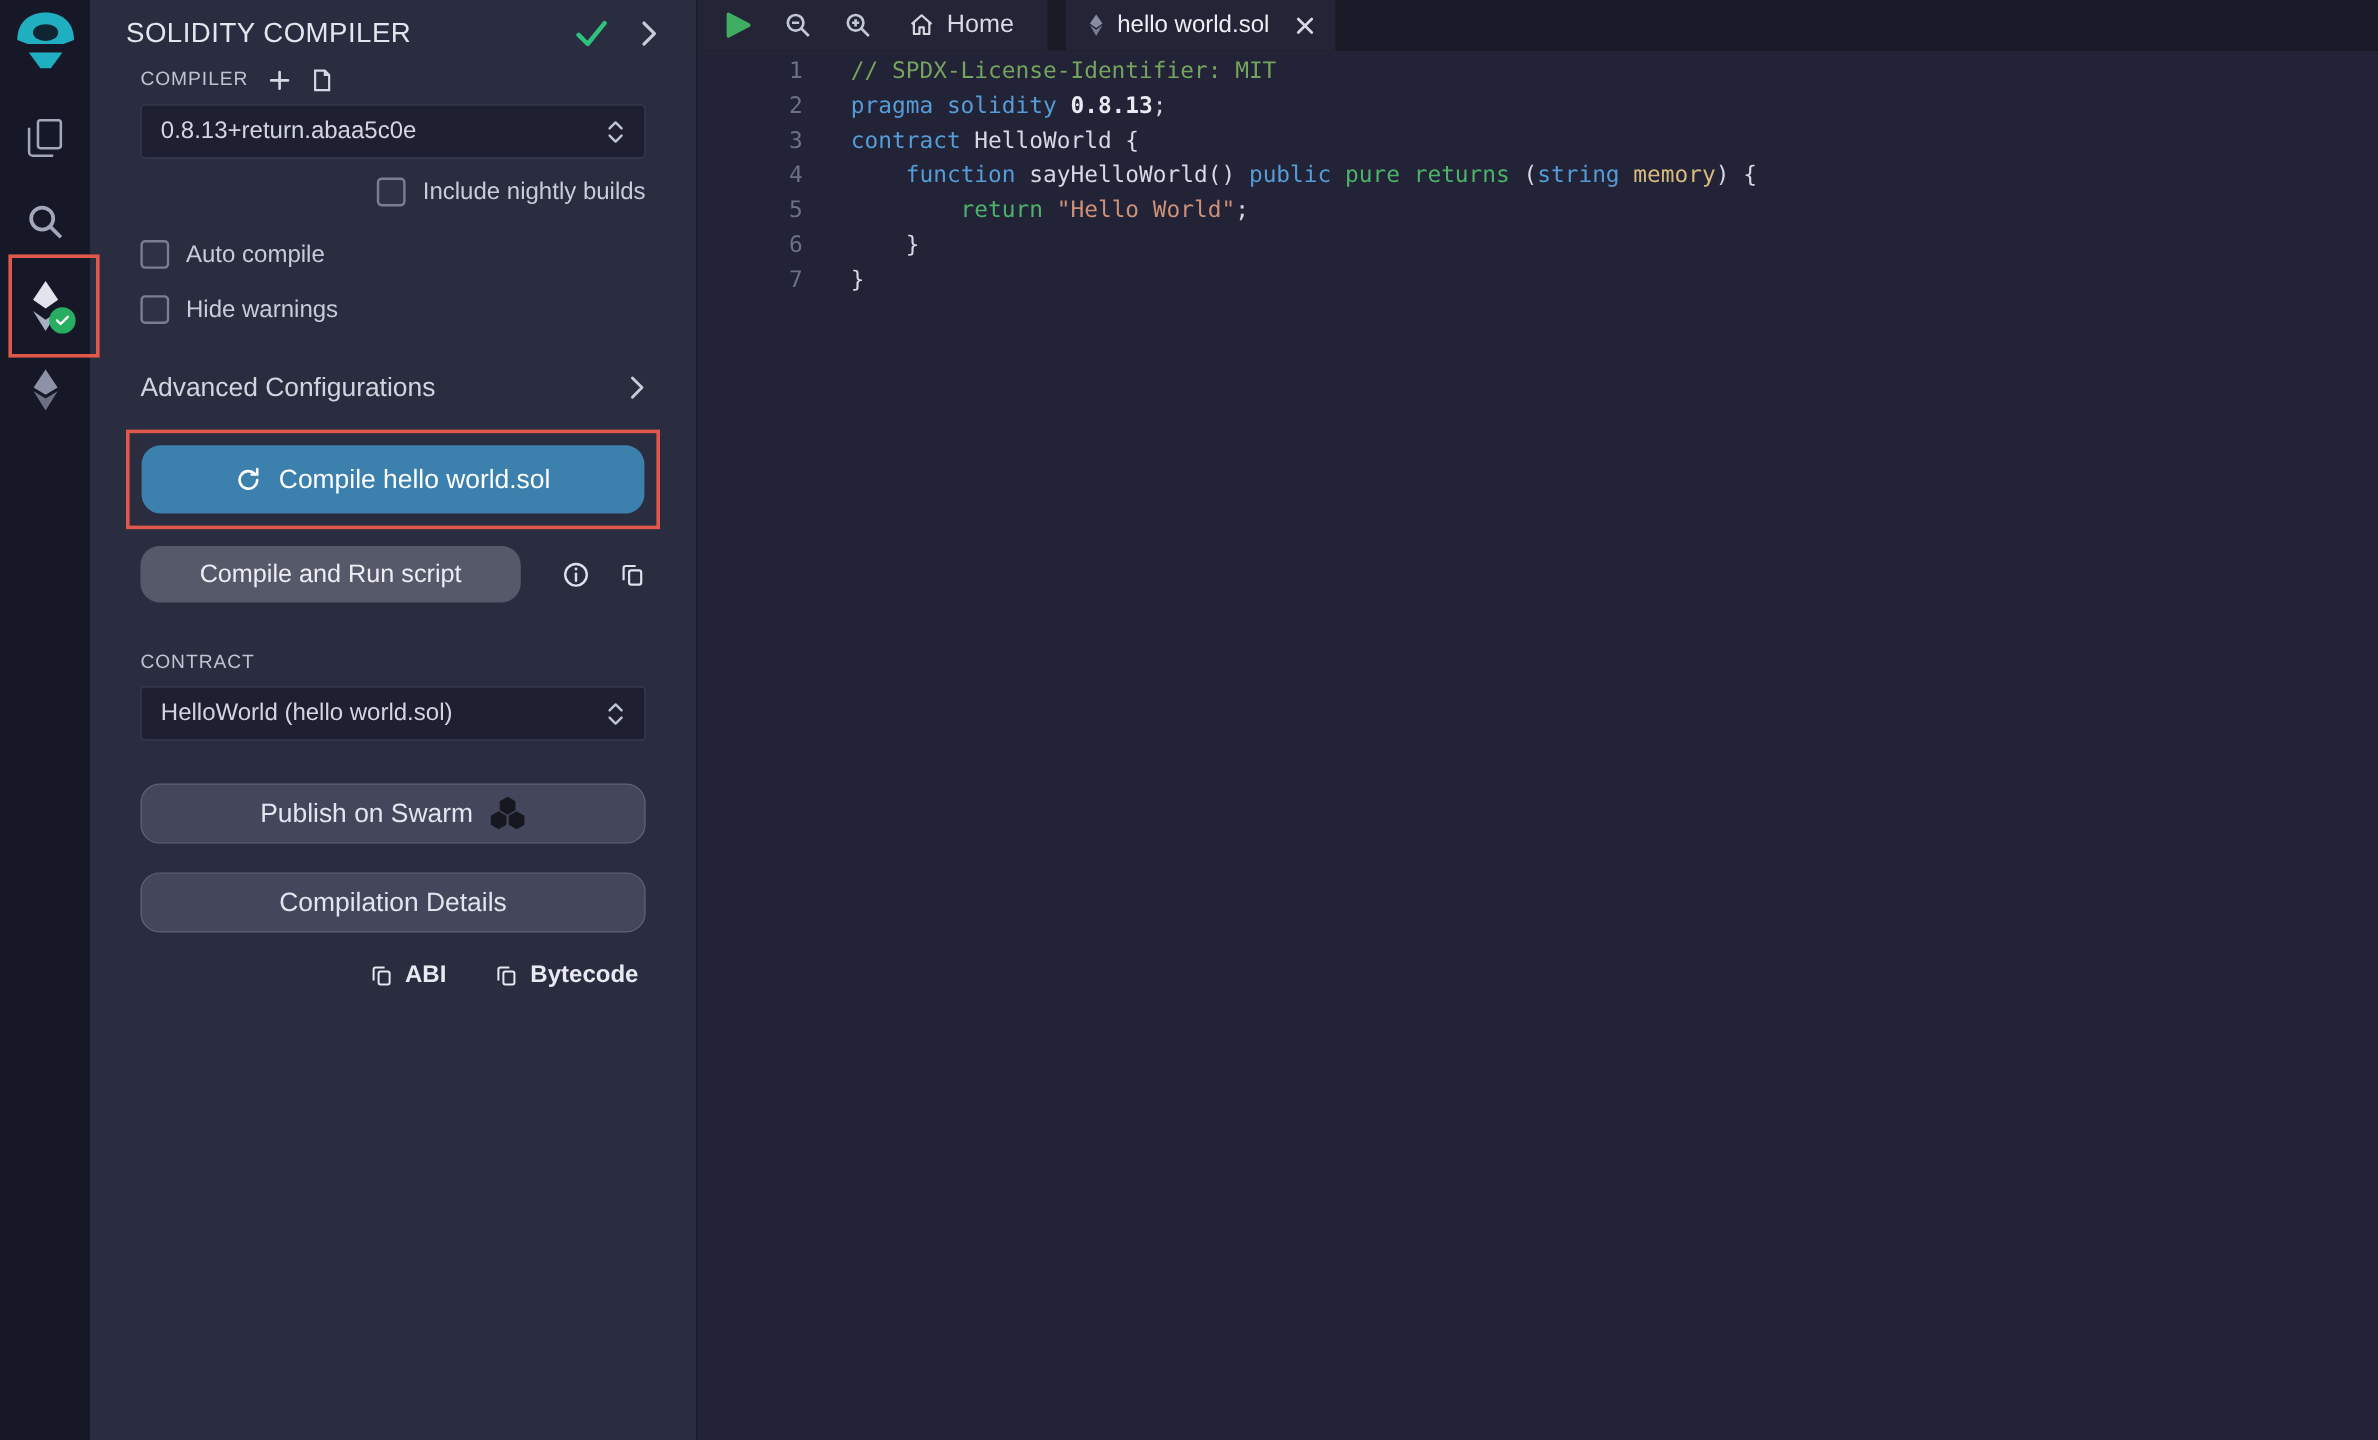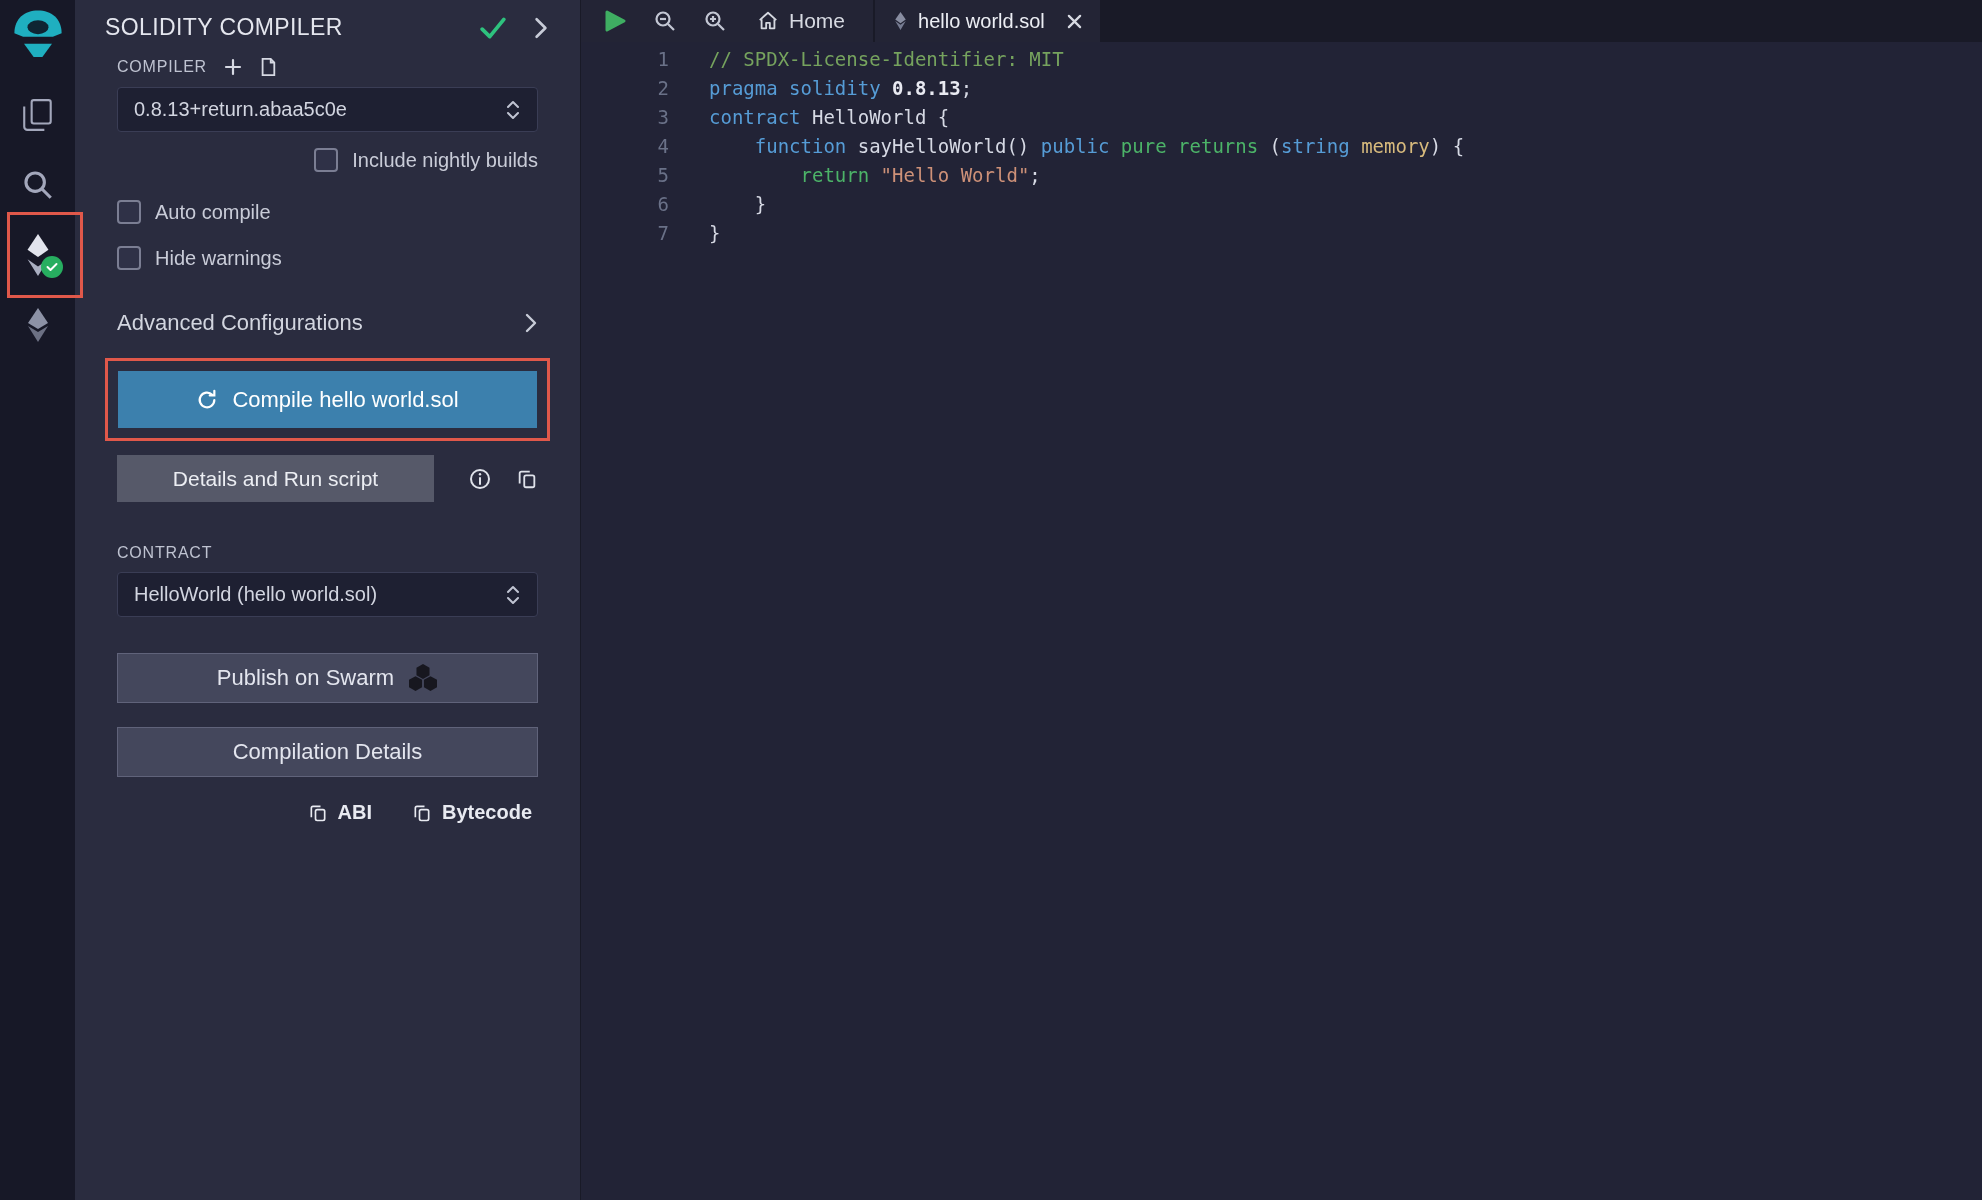--- a/index.html
+++ b/index.html
@@ -23,41 +23,41 @@
   .small-label { color:#bfc3d1; font-size:16px; letter-spacing:.8px; }
   .select { margin-top:10px; height:45px; background:#1e2032; border:1px solid #3a3d55; border-radius:4px; display:flex; align-items:center; padding:0 16px; color:#d2d5e0; font-size:20px; cursor:pointer; }
   .select .updown { margin-left:auto; }
   .cb-row { display:flex; align-items:center; gap:14px; color:#c9ccd8; font-size:20px; cursor:pointer; }
   .cb { width:24px; height:24px; border:2px solid #7b7e93; border-radius:4px; background:#2f3147; flex-shrink:0; }
   .row-nightly { margin-top:16px; justify-content:flex-end; }
   .row-auto { margin-top:28px; }
   .row-hide { margin-top:22px; }
   .advanced { margin-top:40px; display:flex; align-items:center; justify-content:space-between; color:#d2d5df; font-size:22px; cursor:pointer;gap:38px; }
   .compile-wrap { margin:22px -12px 0; border:3px solid #e0584a; padding:10px; }
-  .btn { border:none; border-radius:0; display:flex; align-items:center; justify-content:center; gap:14px; cursor:pointer; font-family:"Liberation Sans",sans-serif;text-align:right; }
+  .btn { border:none; border-radius:16px; display:flex; align-items:center; justify-content:center; gap:14px; cursor:pointer; font-family:"Liberation Sans",sans-serif;text-align:right; }
   .btn-compile { width:100%; height:57px; background:#3c80ad; color:#ffffff; font-size:22px; }
   .run-row { margin-top:14px; display:flex; align-items:center; }
   .btn-run { width:334px; height:47px; background:#565969; color:#eceef3; font-size:21px; }
   .run-row .mini-icon { margin-left:34px; cursor:pointer; display:flex; }
   .run-row .mini-icon + .mini-icon { margin-left:24px; }
   .contract-section { margin-top:42px; }
   .publish-section { margin-top:36px; }
   .panel-btn { width:100%; height:50px; background:#44475c; border:1px solid #60637a; color:#e3e5ee; font-size:22px; margin-bottom:24px; }
   .abi-row { margin-top:4px; display:flex; justify-content:flex-end; align-items:center; padding-right:6px; color:#e8eaf1; font-size:20px; font-weight:700; }
   .abi-item { display:flex; align-items:center; gap:10px; cursor:pointer; }
   .abi-item + .abi-item { margin-left:40px; }
 
   
   .editor { flex:1; display:flex; flex-direction:column; background:#222336; border-left:1px solid #191a27; min-width:0; }
   .tab-strip { height:42px; background:#191a27; display:flex; align-items:stretch; flex-shrink:0; }
   .toolbar-seg { display:flex; align-items:center; background:#232435; padding:0 24px 0 22px; }
   .tb-icon { display:flex; align-items:center; cursor:pointer; }
   .tb-icon + .tb-icon { margin-left:26px; }
   .home-tab { display:flex; align-items:center; gap:10px; margin-left:30px; color:#d7dae2; font-size:21px; cursor:pointer; padding-right:4px; }
-  .active-tab { margin-left:2px; background:#232435; display:flex; align-items:center; padding:0 18px; gap:10px; color:#eceef4; font-size:20px; cursor:pointer; }
+  .active-tab { margin-left:15px; background:#232435; display:flex; align-items:center; padding:0 18px; gap:10px; color:#eceef4; font-size:20px; cursor:pointer; }
   .tab-close { margin-left:12px; display:flex; cursor:pointer; }
   .code-area { flex:1; font-family:"DejaVu Sans Mono", monospace; font-size:19px; line-height:29px; padding-top:3px; }
   .code-line { display:flex; }
   .ln { width:88px; text-align:right; color:#6a7188; flex-shrink:0; }
   .code { padding-left:40px; white-space:pre; }
   .tk-cm { color:#76a35e; }
   .tk-kw { color:#569cd6; }
   .tk-kg { color:#4cb368; }
   .tk-num { color:#e9eaf2; font-weight:700; }
   .tk-gold { color:#d7ba7d; }
@@ -177,21 +177,21 @@
                 <path d="M20 12a8 8 0 1 1-2.3-5.7"></path>
                 <path d="M20 2v5h-5"></path>
               </svg>
           </span>
           <span>Compile hello world.sol</span>
         </button>
       </div>
 
       <div class="run-row">
         <button class="btn btn-run">
-          <span>Details and Run script</span>
+          <span>Compile and Run script</span>
         </button>
         <span class="mini-icon">
           <svg width="24" height="24" viewBox="0 0 24 24" fill="none" stroke="#dfe2ea" stroke-width="2">
               <circle cx="12" cy="12" r="9"></circle>
               <path d="M12 11v6" stroke-linecap="round"></path>
               <circle cx="12" cy="7.2" r="1.2" fill="#dfe2ea" stroke="none"></circle>
             </svg>
         </span>
         <span class="mini-icon">
           <svg width="22" height="22" viewBox="0 0 24 24" fill="none" stroke="#dfe2ea" stroke-width="2">

